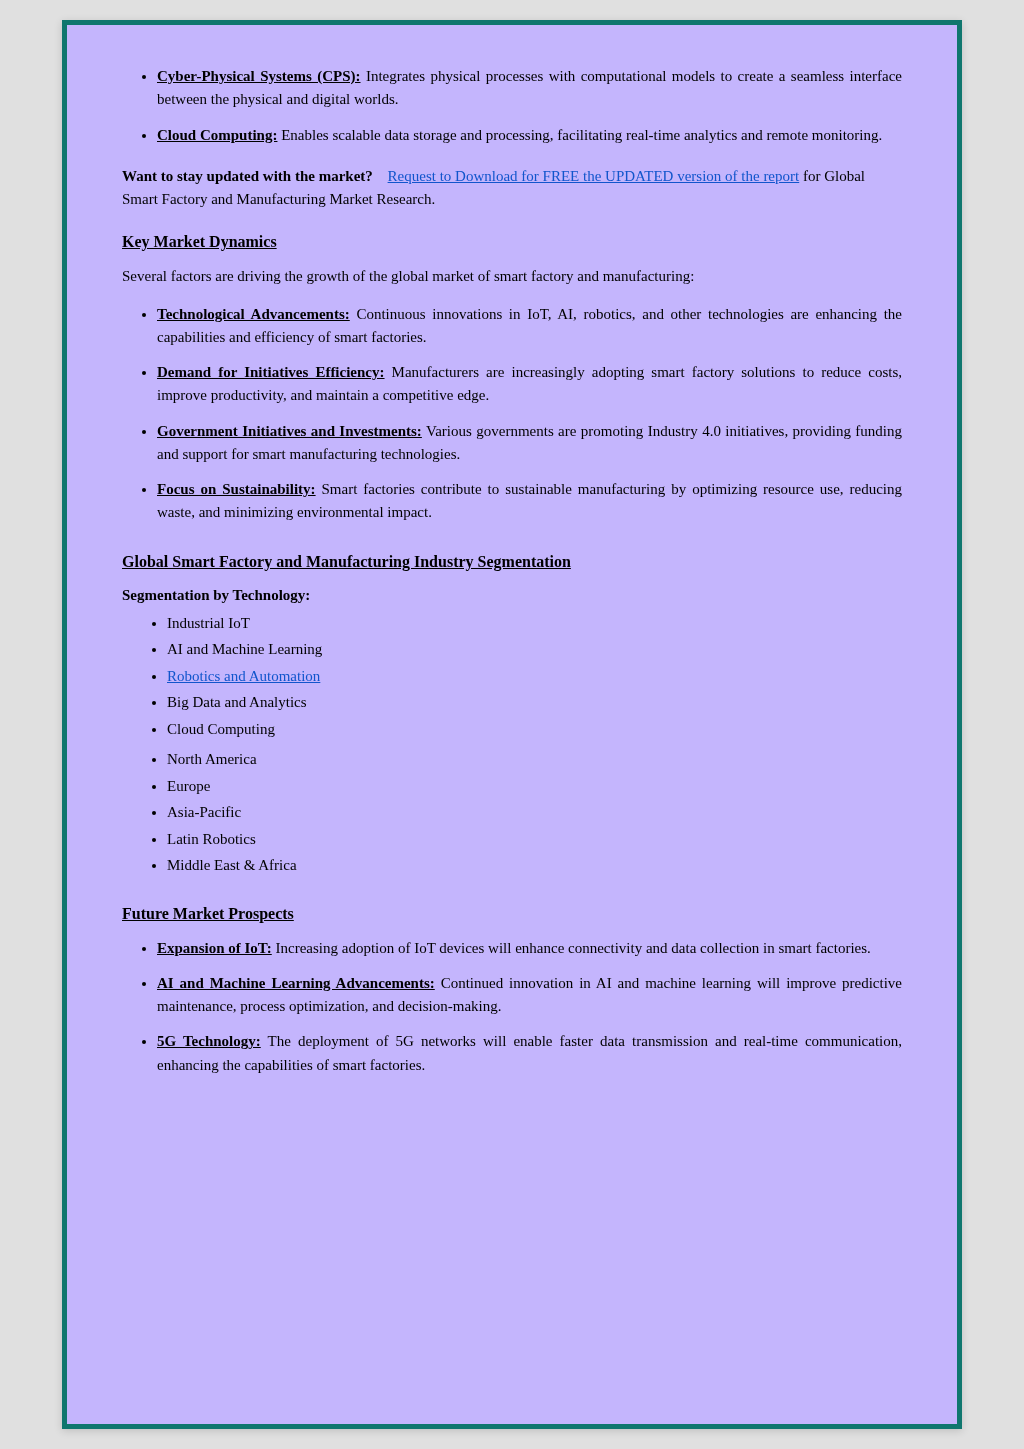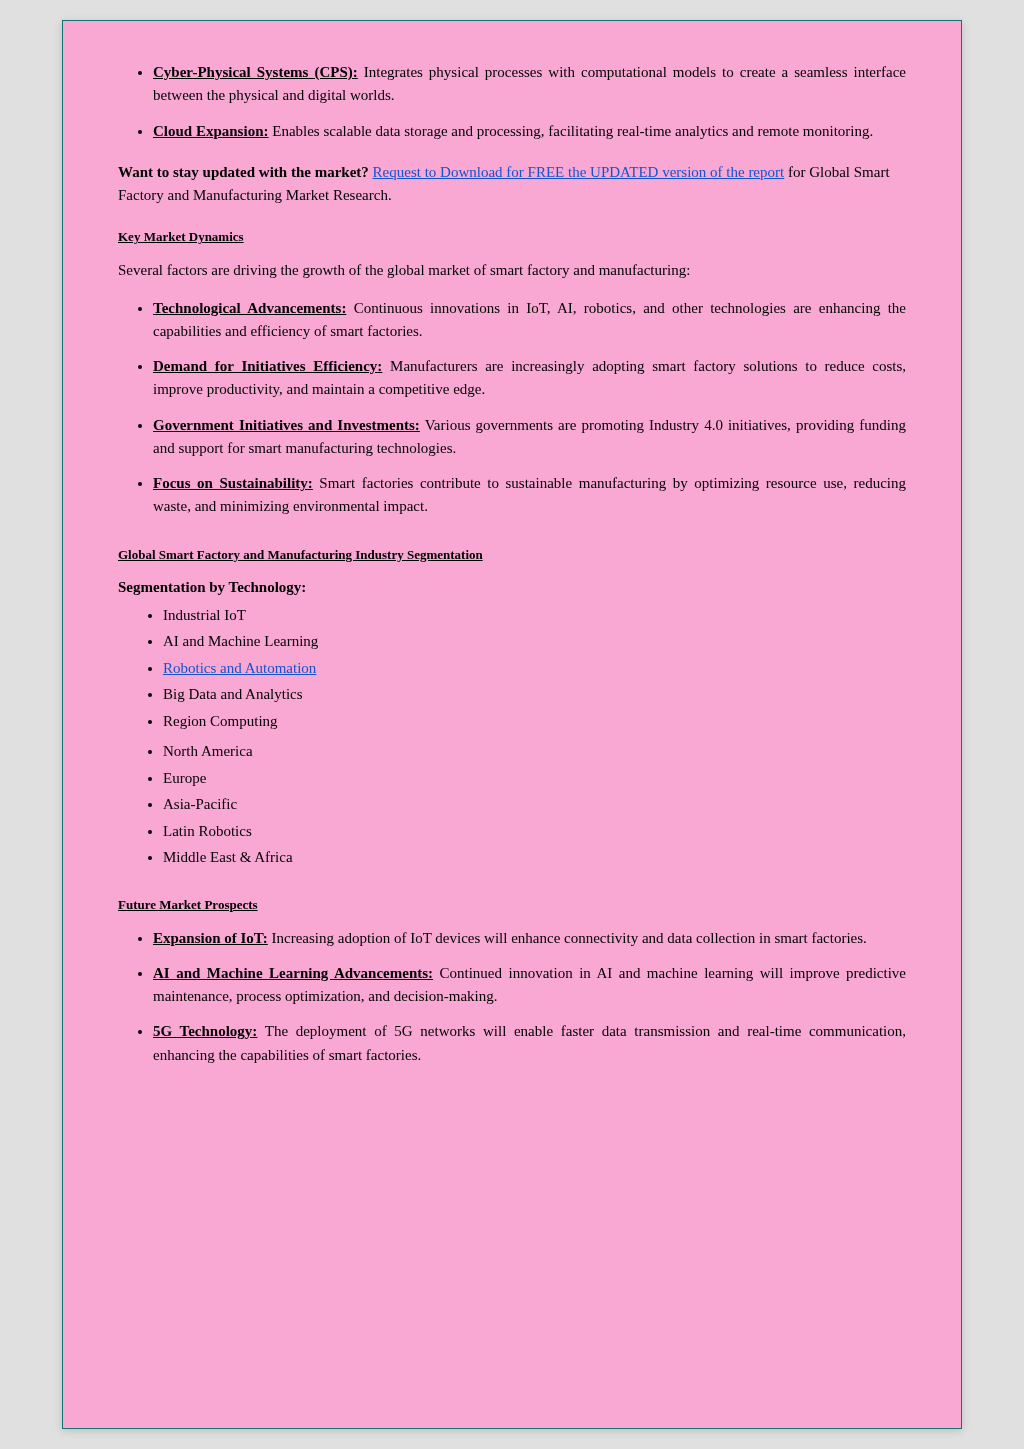--- a/index.html
+++ b/index.html
@@ -13,25 +13,25 @@
       font-family: 'Times New Roman', Times, serif;
       font-size: 15px;
       color: #000;
       display: flex;
       justify-content: center;
       padding: 20px;
       min-height: 1449px;
     }
 
     .page {
-      background: #f9a8d4;
+      background: #c4b5fd;
       width: 900px;
       min-height: 1400px;
       padding: 40px 55px 50px 55px;
-      border: 1px solid #0f766e;
+      border: 5px solid #0f766e;
       box-shadow: 0 2px 8px rgba(0,0,0,0.15);
     }
 
     .bullet-list {
       list-style: disc;
       padding-left: 35px;
       margin-bottom: 12px;
     }
 
     .bullet-list li {
@@ -55,24 +55,25 @@
     }
 
     .stay-updated .bold-text {
       font-weight: bold;
       text-align: right;
     }
 
     .stay-updated a {
       color: #1155cc;
       text-decoration: underline;
+      margin-left: 11px;
     }
 
     .section-heading {
-      font-size: 13px;
+      font-size: 16px;
       font-weight: bold;
       text-decoration: underline;
       margin-bottom: 14px;
       margin-top: 8px;
     }
 
     .section-intro {
       margin-bottom: 14px;
       line-height: 1.55;
       text-align: justify;
@@ -118,21 +119,21 @@
 <body>
 
 <div class="page">
 
   <div class="intro-section">
     <ul class="bullet-list">
       <li>
         <span class="term-bold">Cyber-Physical Systems (CPS):</span><span> Integrates physical processes with computational models to create a seamless interface between the physical and digital worlds.</span>
       </li>
       <li>
-        <span class="term-bold">Cloud Expansion:</span><span> Enables scalable data storage and processing, facilitating real-time analytics and remote monitoring.</span>
+        <span class="term-bold">Cloud Computing:</span><span> Enables scalable data storage and processing, facilitating real-time analytics and remote monitoring.</span>
       </li>
     </ul>
   </div>
 
   <p class="stay-updated">
     <span class="bold-text">Want to stay updated with the market?</span>
     <a href="#">Request to Download for FREE the UPDATED version of the report</a>
     <span> for Global Smart Factory and Manufacturing Market Research.</span>
   </p>
 
@@ -167,21 +168,21 @@
         <li class="no-margin">
           <span>AI and Machine Learning</span>
         </li>
         <li class="no-margin">
           <a href="#">Robotics and Automation</a>
         </li>
         <li class="no-margin">
           <span>Big Data and Analytics</span>
         </li>
         <li class="no-margin">
-          <span>Region Computing</span>
+          <span>Cloud Computing</span>
         </li>
       </ul>
     </div>
 
     <div>
       <ul class="sub-list">
         <li class="no-margin">
           <span>North America</span>
         </li>
         <li class="no-margin">

